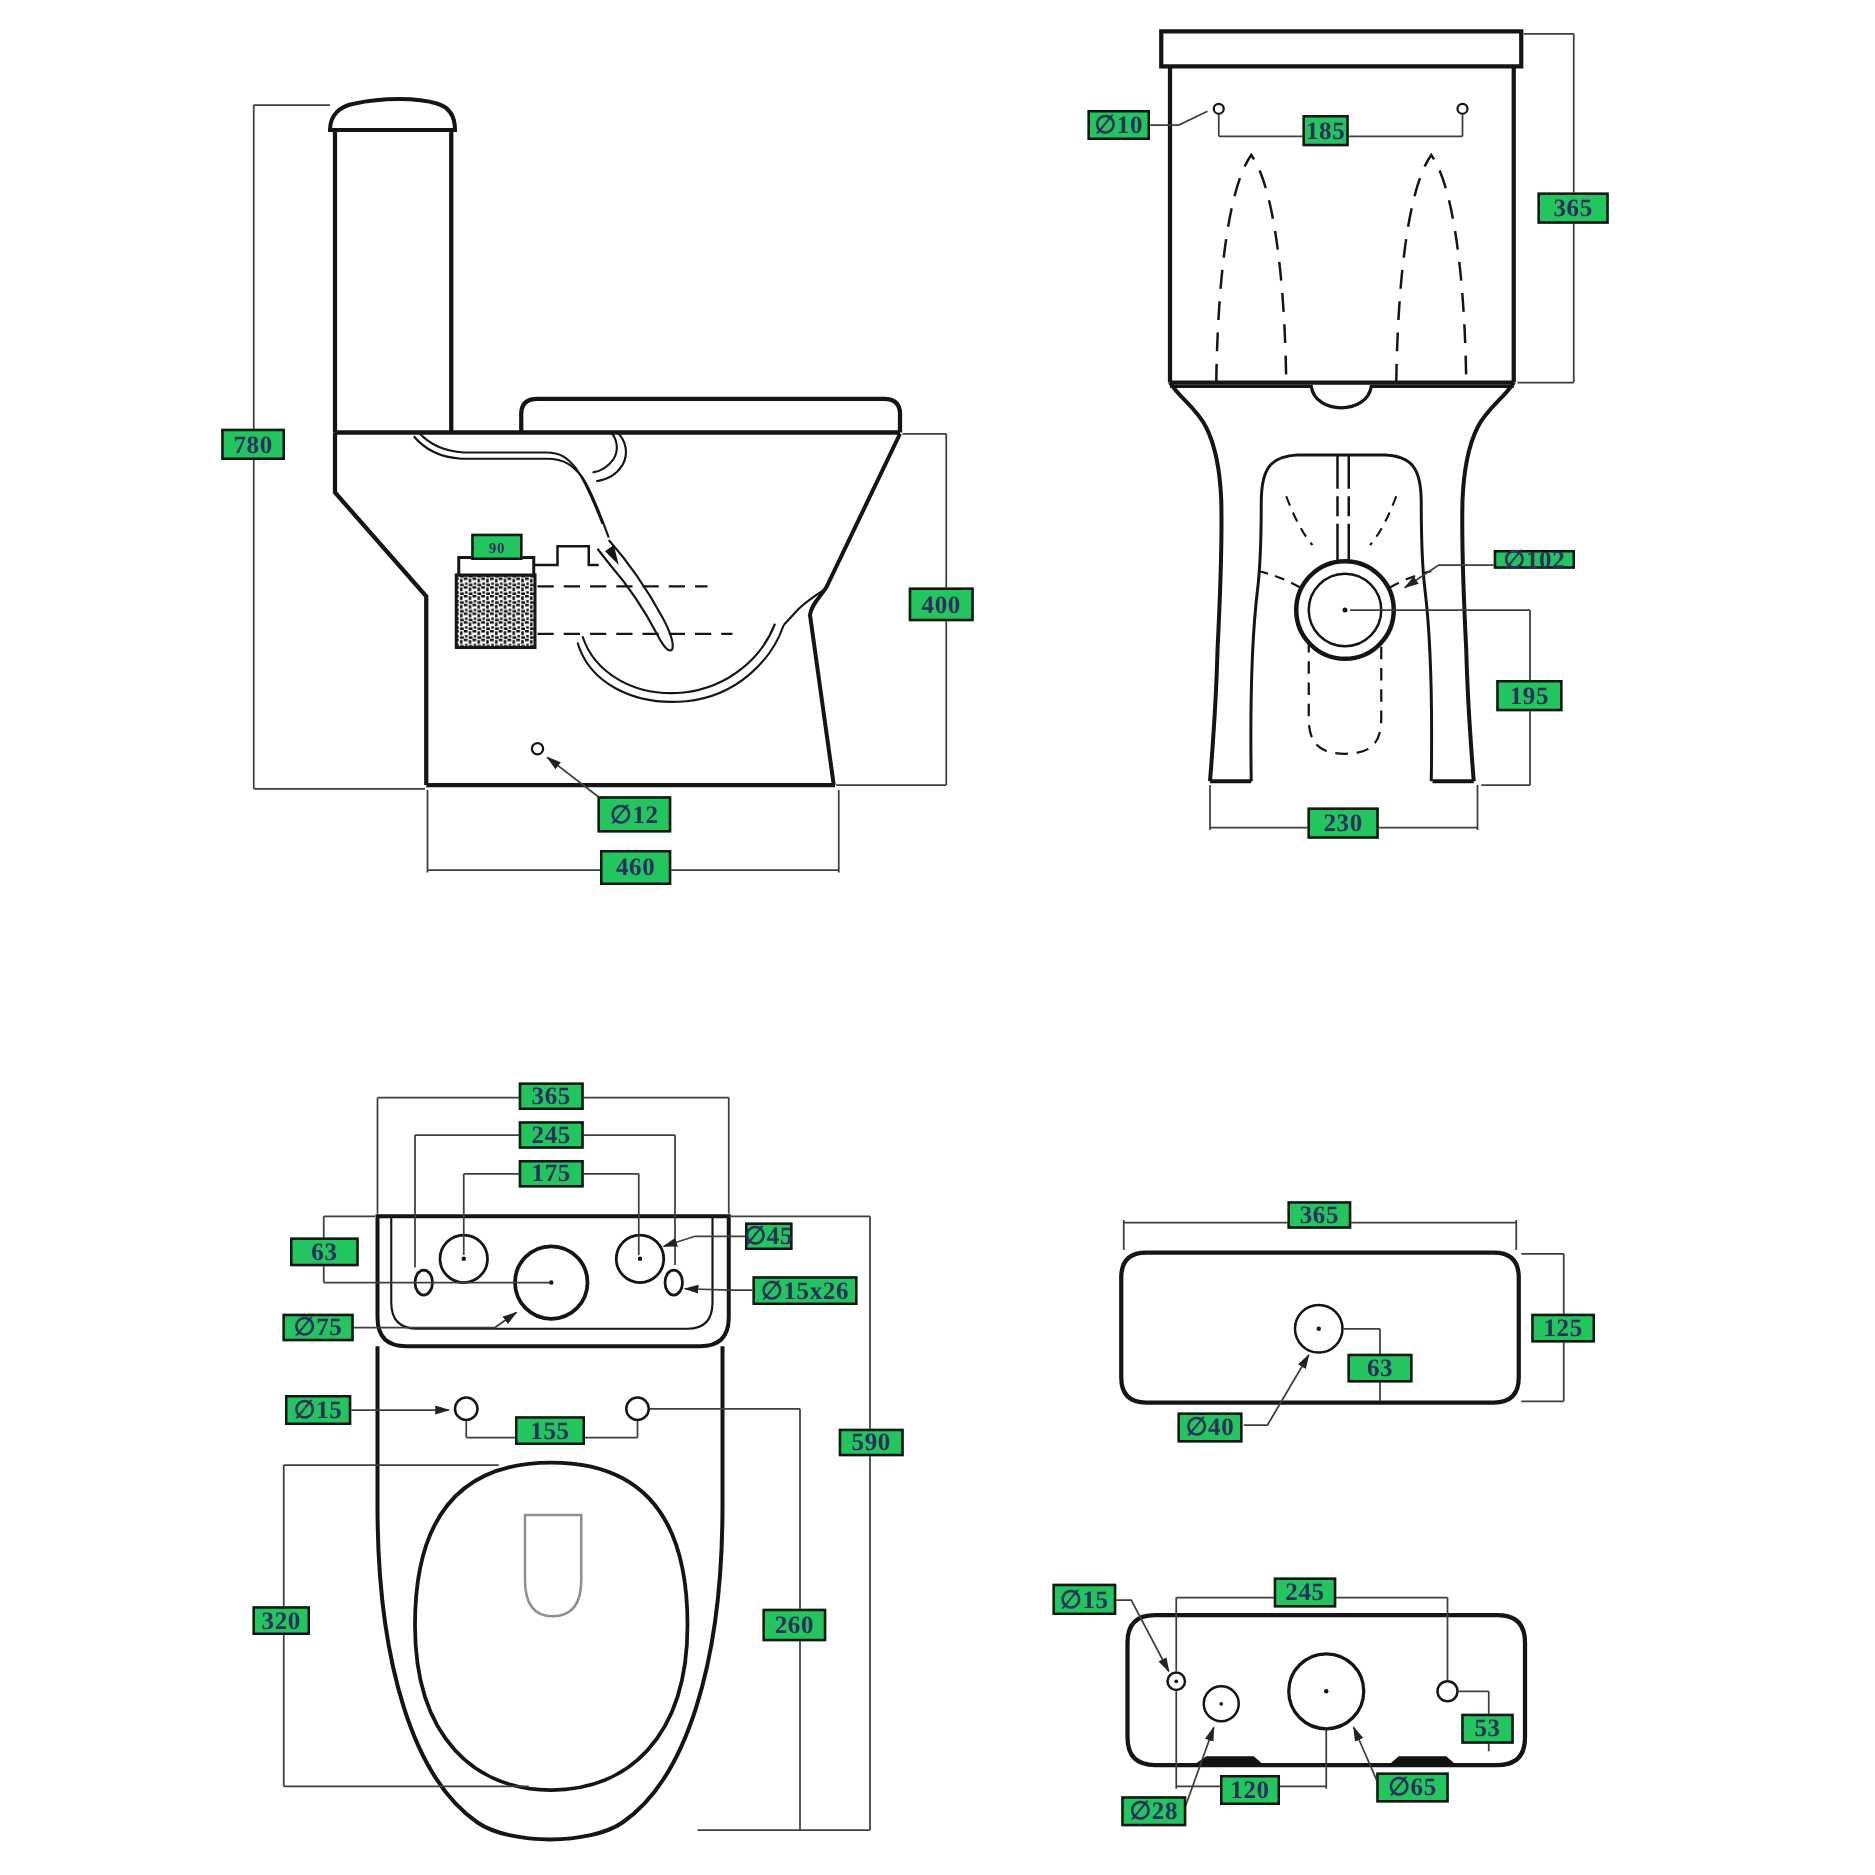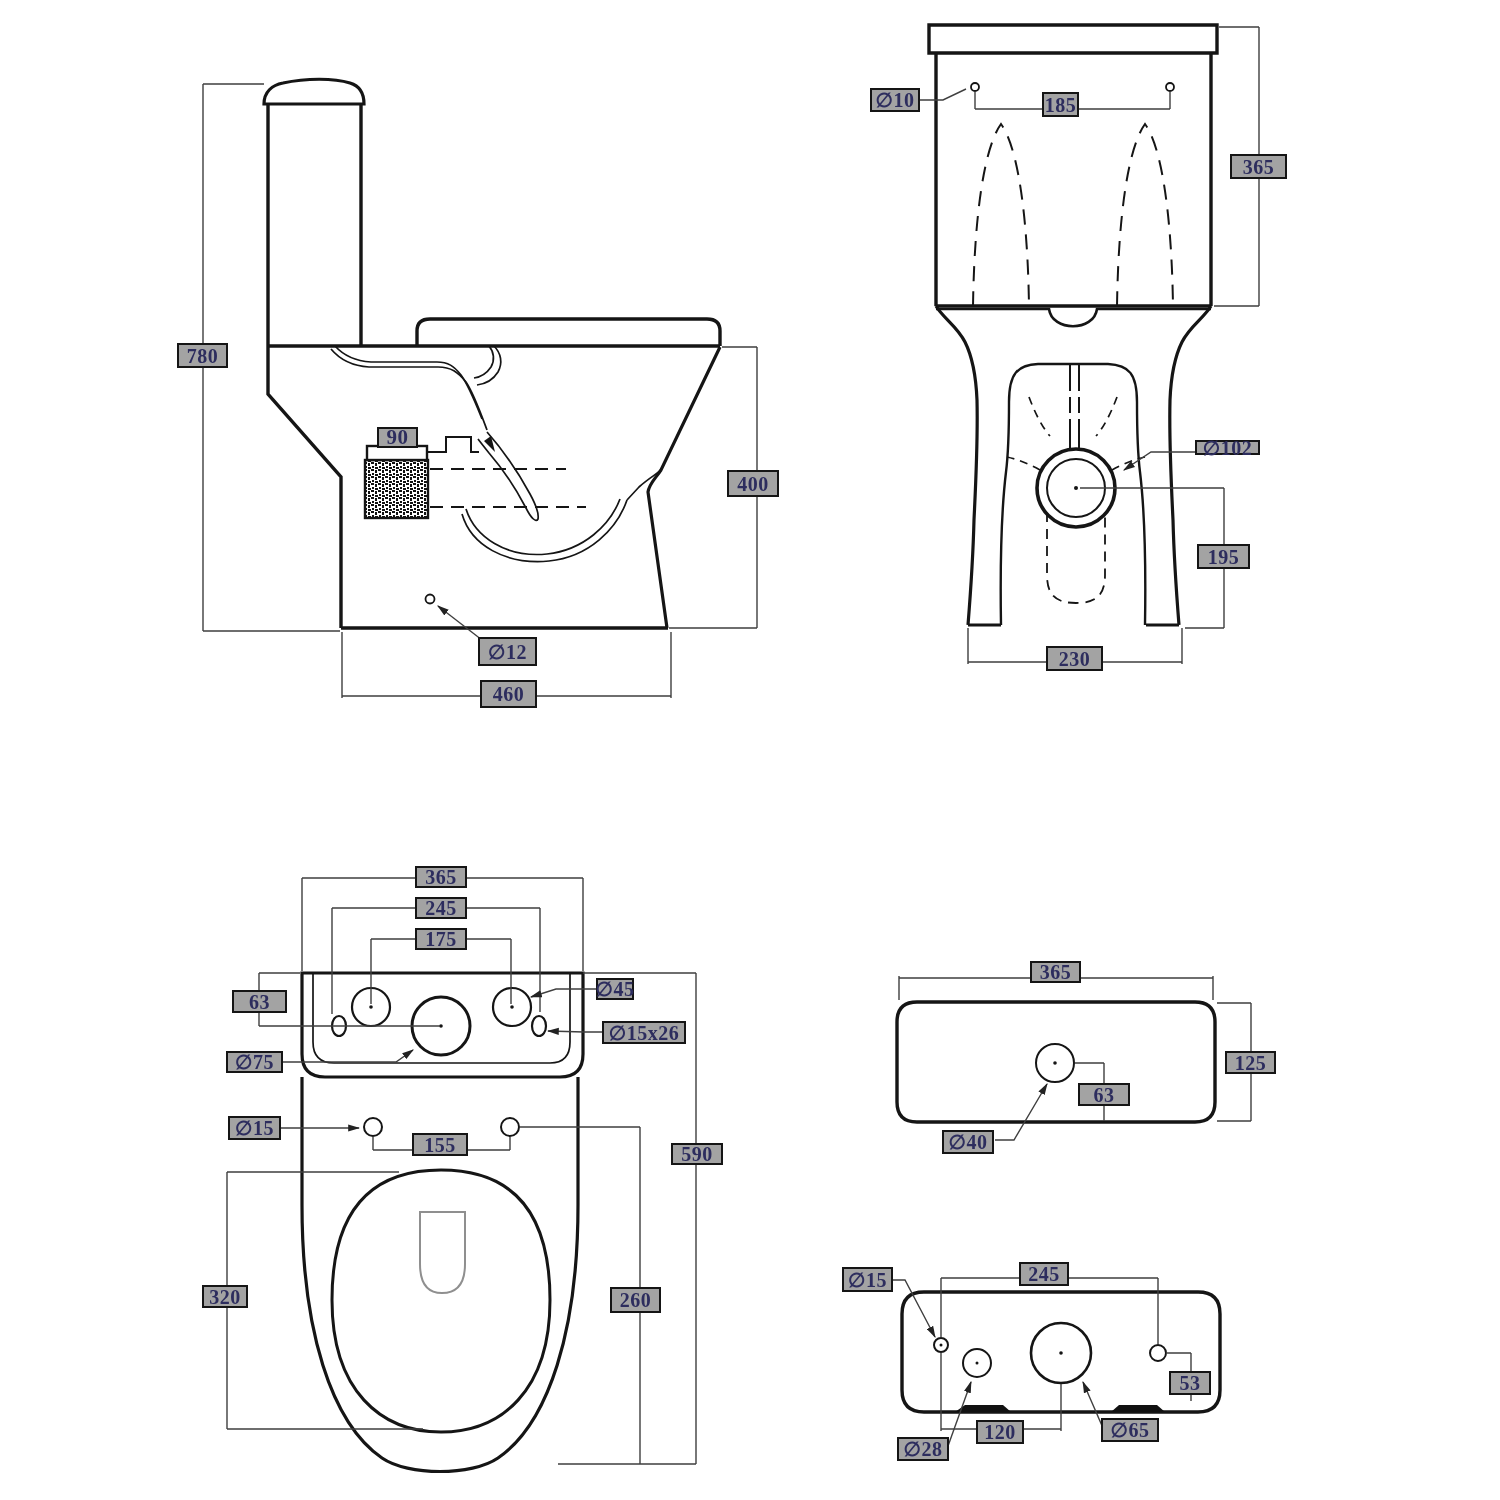--- a/index.html
+++ b/index.html
@@ -1,23 +1,23 @@
 <!DOCTYPE html>
 <html><head>
 <meta charset="utf-8">
 <style>
   html,body{margin:0;padding:0;background:#ffffff;}
   #stage{position:relative;width:1500px;height:1500px;background:#ffffff;overflow:hidden;
          font-family:"Liberation Serif", serif;}
   #stage svg{position:absolute;left:0;top:0;}
   .dim{position:absolute;box-sizing:border-box;display:flex;align-items:center;justify-content:center;
-       background:#a3a3a3;border:2.5px solid #151515;color:#2d2d5e;
+       background:#22c55e;border:2.5px solid #151515;color:#2d2d5e;
        font-family:"Liberation Serif", serif;font-weight:700;font-size:20px;line-height:1;
        letter-spacing:.5px;white-space:nowrap;padding:0 1px;}
-  .dim.sm{font-size:21px;border-width:2px;}
+  .dim.sm{font-size:12px;border-width:2px;}
 </style>
 </head>
 <body>
 
 <div id="stage">
 
 <svg width="1500" height="1500" viewBox="0 0 1500 1500">
   <defs>
     <pattern id="speck" width="7" height="7" patternUnits="userSpaceOnUse">
       <rect width="7" height="7" fill="#ffffff"></rect>

